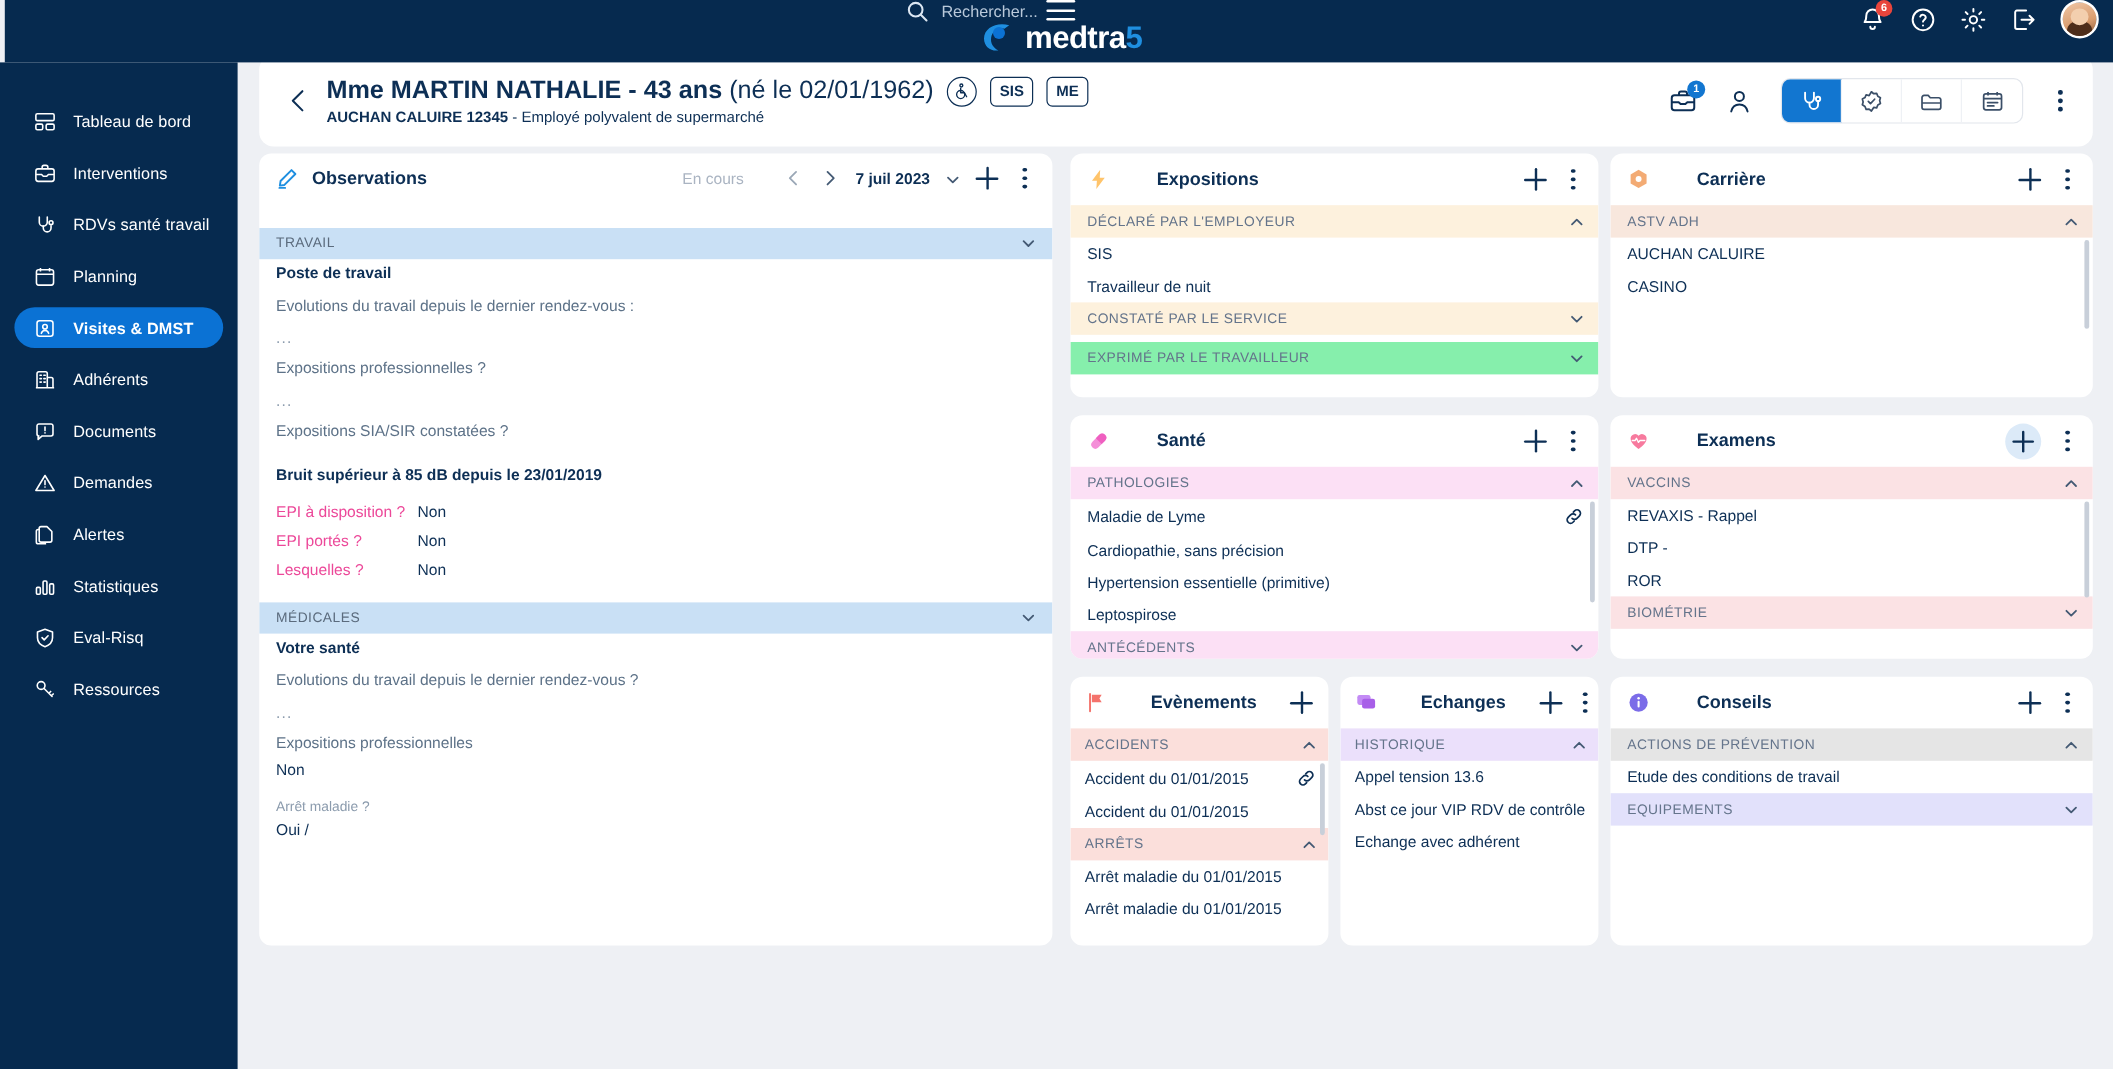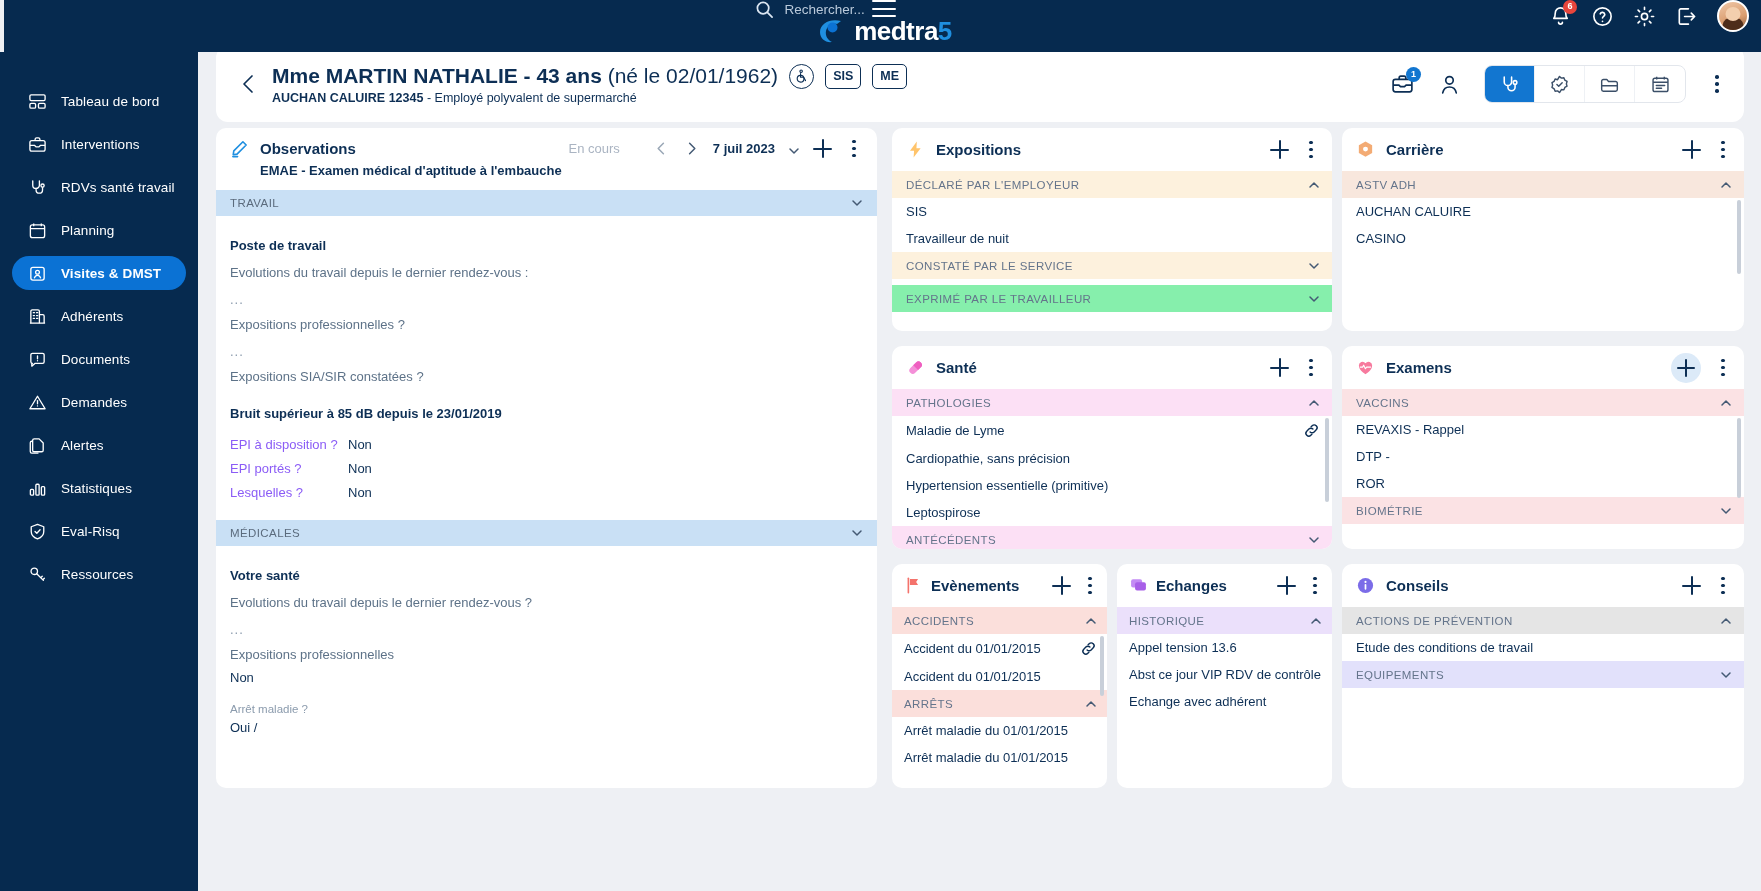--- a/index.html
+++ b/index.html
@@ -126,21 +126,21 @@
 
   
   .grid { position: absolute; left: 18px; top: 86px; width: 1528px; height: 660px; }
 
   .card {
     position: absolute; background: #fff; border-radius: 10px; overflow: hidden;
     display: flex; flex-direction: column;
   }
   .card-head {
     display: flex; align-items: center; padding: 0 12px 0 14px;
-    height: 43px; flex: 0 0 43px;
+    height: 43px; flex: 0 0 43px; gap: 28px;
   }
   .card-ic { width: 19px; height: 19px; flex: 0 0 19px; margin-right: 11px; display: flex; align-items: center; justify-content: center; }
   .card-title { font-size: 15px; font-weight: 700; color: #0d2f55; }
   .card-head-right { margin-left: auto; display: flex; align-items: center; gap: 13px; }
   .plus {
     width: 19px; height: 19px; cursor: pointer; position: relative; flex: 0 0 19px;
   }
   .plus::before, .plus::after {
     content: ""; position: absolute; background: #0d2f55; border-radius: 1px;
   }
@@ -172,27 +172,27 @@
   .obs-top { display: flex; align-items: center; padding: 11px 14px 0 14px; }
   .obs-sub { font-size: 13px; font-weight: 700; color: #0d2f55; padding: 5px 0 0 44px; }
   .obs-status { font-size: 13px; color: #aab4c2; margin-right: 20px; }
   .navarrow { width: 17px; height: 17px; cursor: pointer; }
   .obs-date { font-size: 13px; font-weight: 700; color: #0d2f55; cursor: pointer; }
   .obs-band {
     background: #c9e0f5; color: #5b6b7d; font-size: 11.5px; letter-spacing: 0.4px;
     height: 26px; display: flex; align-items: center; justify-content: space-between;
     padding: 0 14px;
   }
-  .obs-body { padding: 22px 14px 0 14px; font-size: 13px; }
+  .obs-body { padding: 4px 14px 0 14px; font-size: 13px; }
   .obs-body .h { font-weight: 700; color: #0d2f55; margin-bottom: 12px; }
   .obs-body .q { color: #5d7288; margin-bottom: 12px; }
   .obs-body .a { color: #0d2f55; margin-bottom: 12px; }
   .obs-body .dots { color: #8b9bad; margin-bottom: 10px; letter-spacing: 1px; }
   .kv { display: flex; margin-bottom: 9px; }
-  .kv .k { color: #8b5cf6; width: 118px; flex: 0 0 118px; }
+  .kv .k { color: #ec4899; width: 118px; flex: 0 0 118px; }
   .kv .v { color: #0d2f55; }
   .small-q { font-size: 11.5px; color: #8b9bad; margin-bottom: 5px; }
 </style>
 </head>
 <body>
 
 <div class="topbar">
   <div class="burger">
       <i></i>
       <i></i>

